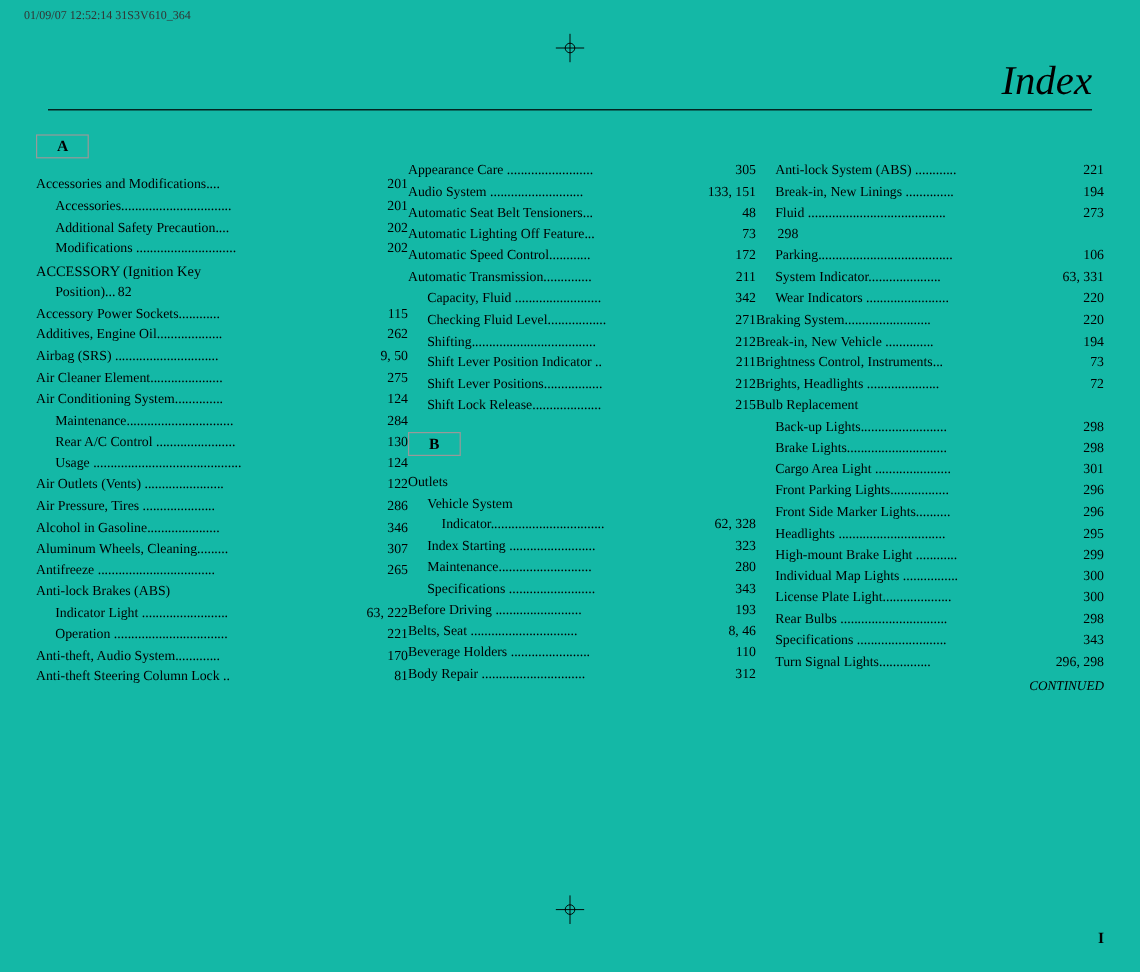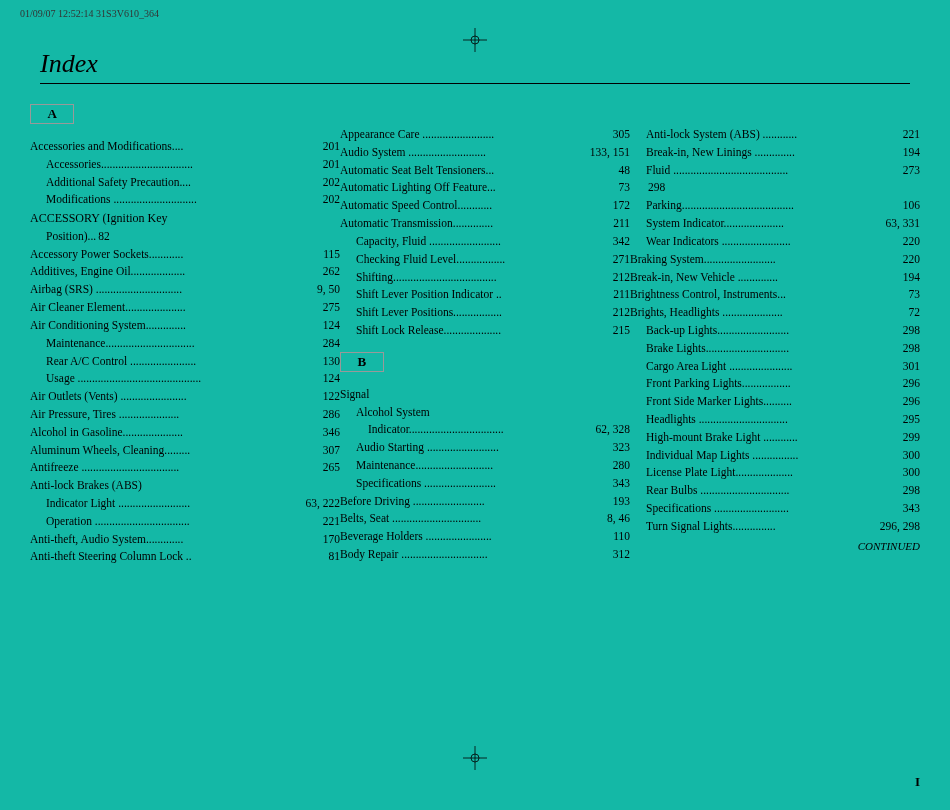--- a/index.html
+++ b/index.html
@@ -41,23 +41,23 @@
       position: absolute;
       bottom: 40px;
       left: 50%;
       transform: translateX(-50%);
       width: 24px;
       height: 24px;
     }
 
     
     .page-title-bar {
-      text-align: left;
+      text-align: right;
       padding: 30px 40px 4px 40px;
-      font-size: 26px;
+      font-size: 34px;
       font-weight: normal;
       font-style: italic;
     }
     .title-underline {
       border-bottom: 1px solid #000;
       margin: 0 40px 10px 40px;
     }
 
     
     .content-area {
@@ -308,28 +308,28 @@
 
       <div class="section-spacer" style="height:12px"></div>
 
       
       <div class="section-box">
         &nbsp;&nbsp;<strong>B</strong>&nbsp;&nbsp;
       </div>
       <div class="section-spacer"></div>
 
       
-      <div style="font-size:11.5px;line-height:1.55">Signal</div>
-      <div style="font-size:11.5px;line-height:1.55;padding-left:16px">Alcohol System</div>
+      <div style="font-size:11.5px;line-height:1.55">Outlets</div>
+      <div style="font-size:11.5px;line-height:1.55;padding-left:16px">Vehicle System</div>
       <div class="leaders entry-indent2">
           <span class="lbl">Indicator.................................</span>
           <span class="pgn">62, 328</span>
         </div>
       <div class="leaders entry-indent">
-          <span class="lbl">Audio Starting .........................</span>
+          <span class="lbl">Index Starting .........................</span>
           <span class="pgn">323</span>
         </div>
       <div class="leaders entry-indent">
           <span class="lbl">Maintenance...........................</span>
           <span class="pgn">280</span>
         </div>
       <div class="leaders entry-indent">
           <span class="lbl">Specifications .........................</span>
           <span class="pgn">343</span>
         </div>
@@ -390,20 +390,21 @@
           <span class="pgn">194</span>
         </div>
       <div class="leaders">
           <span class="lbl">Brightness Control, Instruments...</span>
           <span class="pgn">73</span>
         </div>
       <div class="leaders">
           <span class="lbl">Brights, Headlights .....................</span>
           <span class="pgn">72</span>
         </div>
+      <div style="font-size:11.5px;line-height:1.55">Bulb Replacement</div>
       <div class="leaders entry-indent">
           <span class="lbl">Back-up Lights.........................</span>
           <span class="pgn">298</span>
         </div>
       <div class="leaders entry-indent">
           <span class="lbl">Brake Lights.............................</span>
           <span class="pgn">298</span>
         </div>
       <div class="leaders entry-indent">
           <span class="lbl">Cargo Area Light ......................</span>

